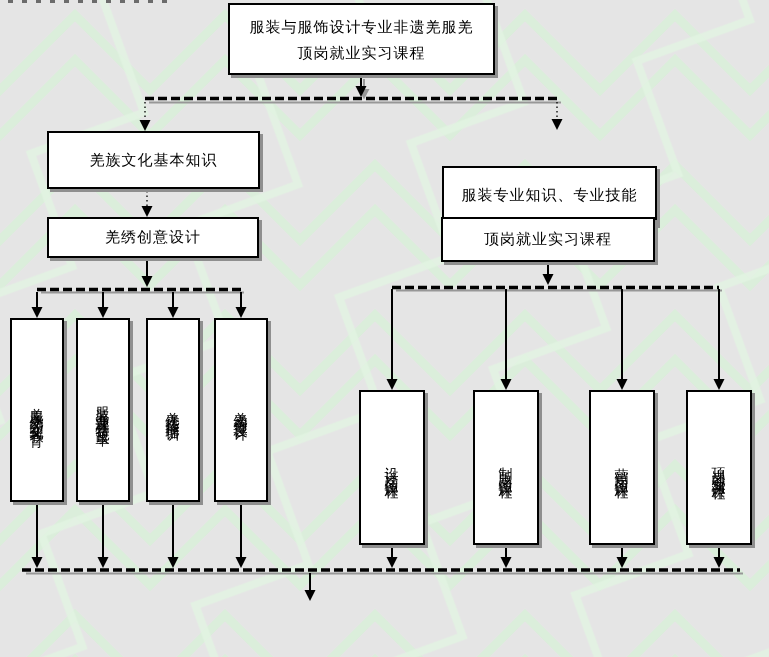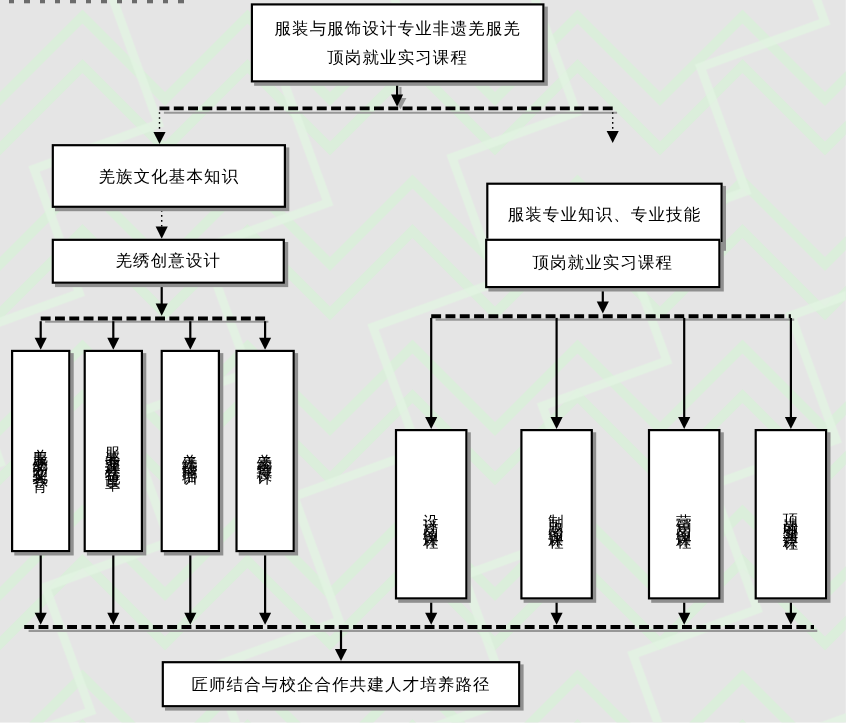--- a/index.html
+++ b/index.html
@@ -166,17 +166,14 @@
   <div class="box" style="left:473px;top:390px;width:66px;height:155px;">
     <span class="vtext vtext-r">制版岗位课程</span>
   </div>
   <div class="box" style="left:589px;top:390px;width:66px;height:155px;">
     <span class="vtext vtext-r">营销岗位课程</span>
   </div>
   <div class="box" style="left:686px;top:390px;width:66px;height:155px;">
     <span class="vtext">顶岗就业实习课程</span>
   </div>
 
-  <div class="box" style="left:147px;top:601px;width:326px;height:42px;">
-    <span>匠师结合与校企合作共建人才培养路径</span>
-  </div>
 
 </div>
 
 </body></html>

